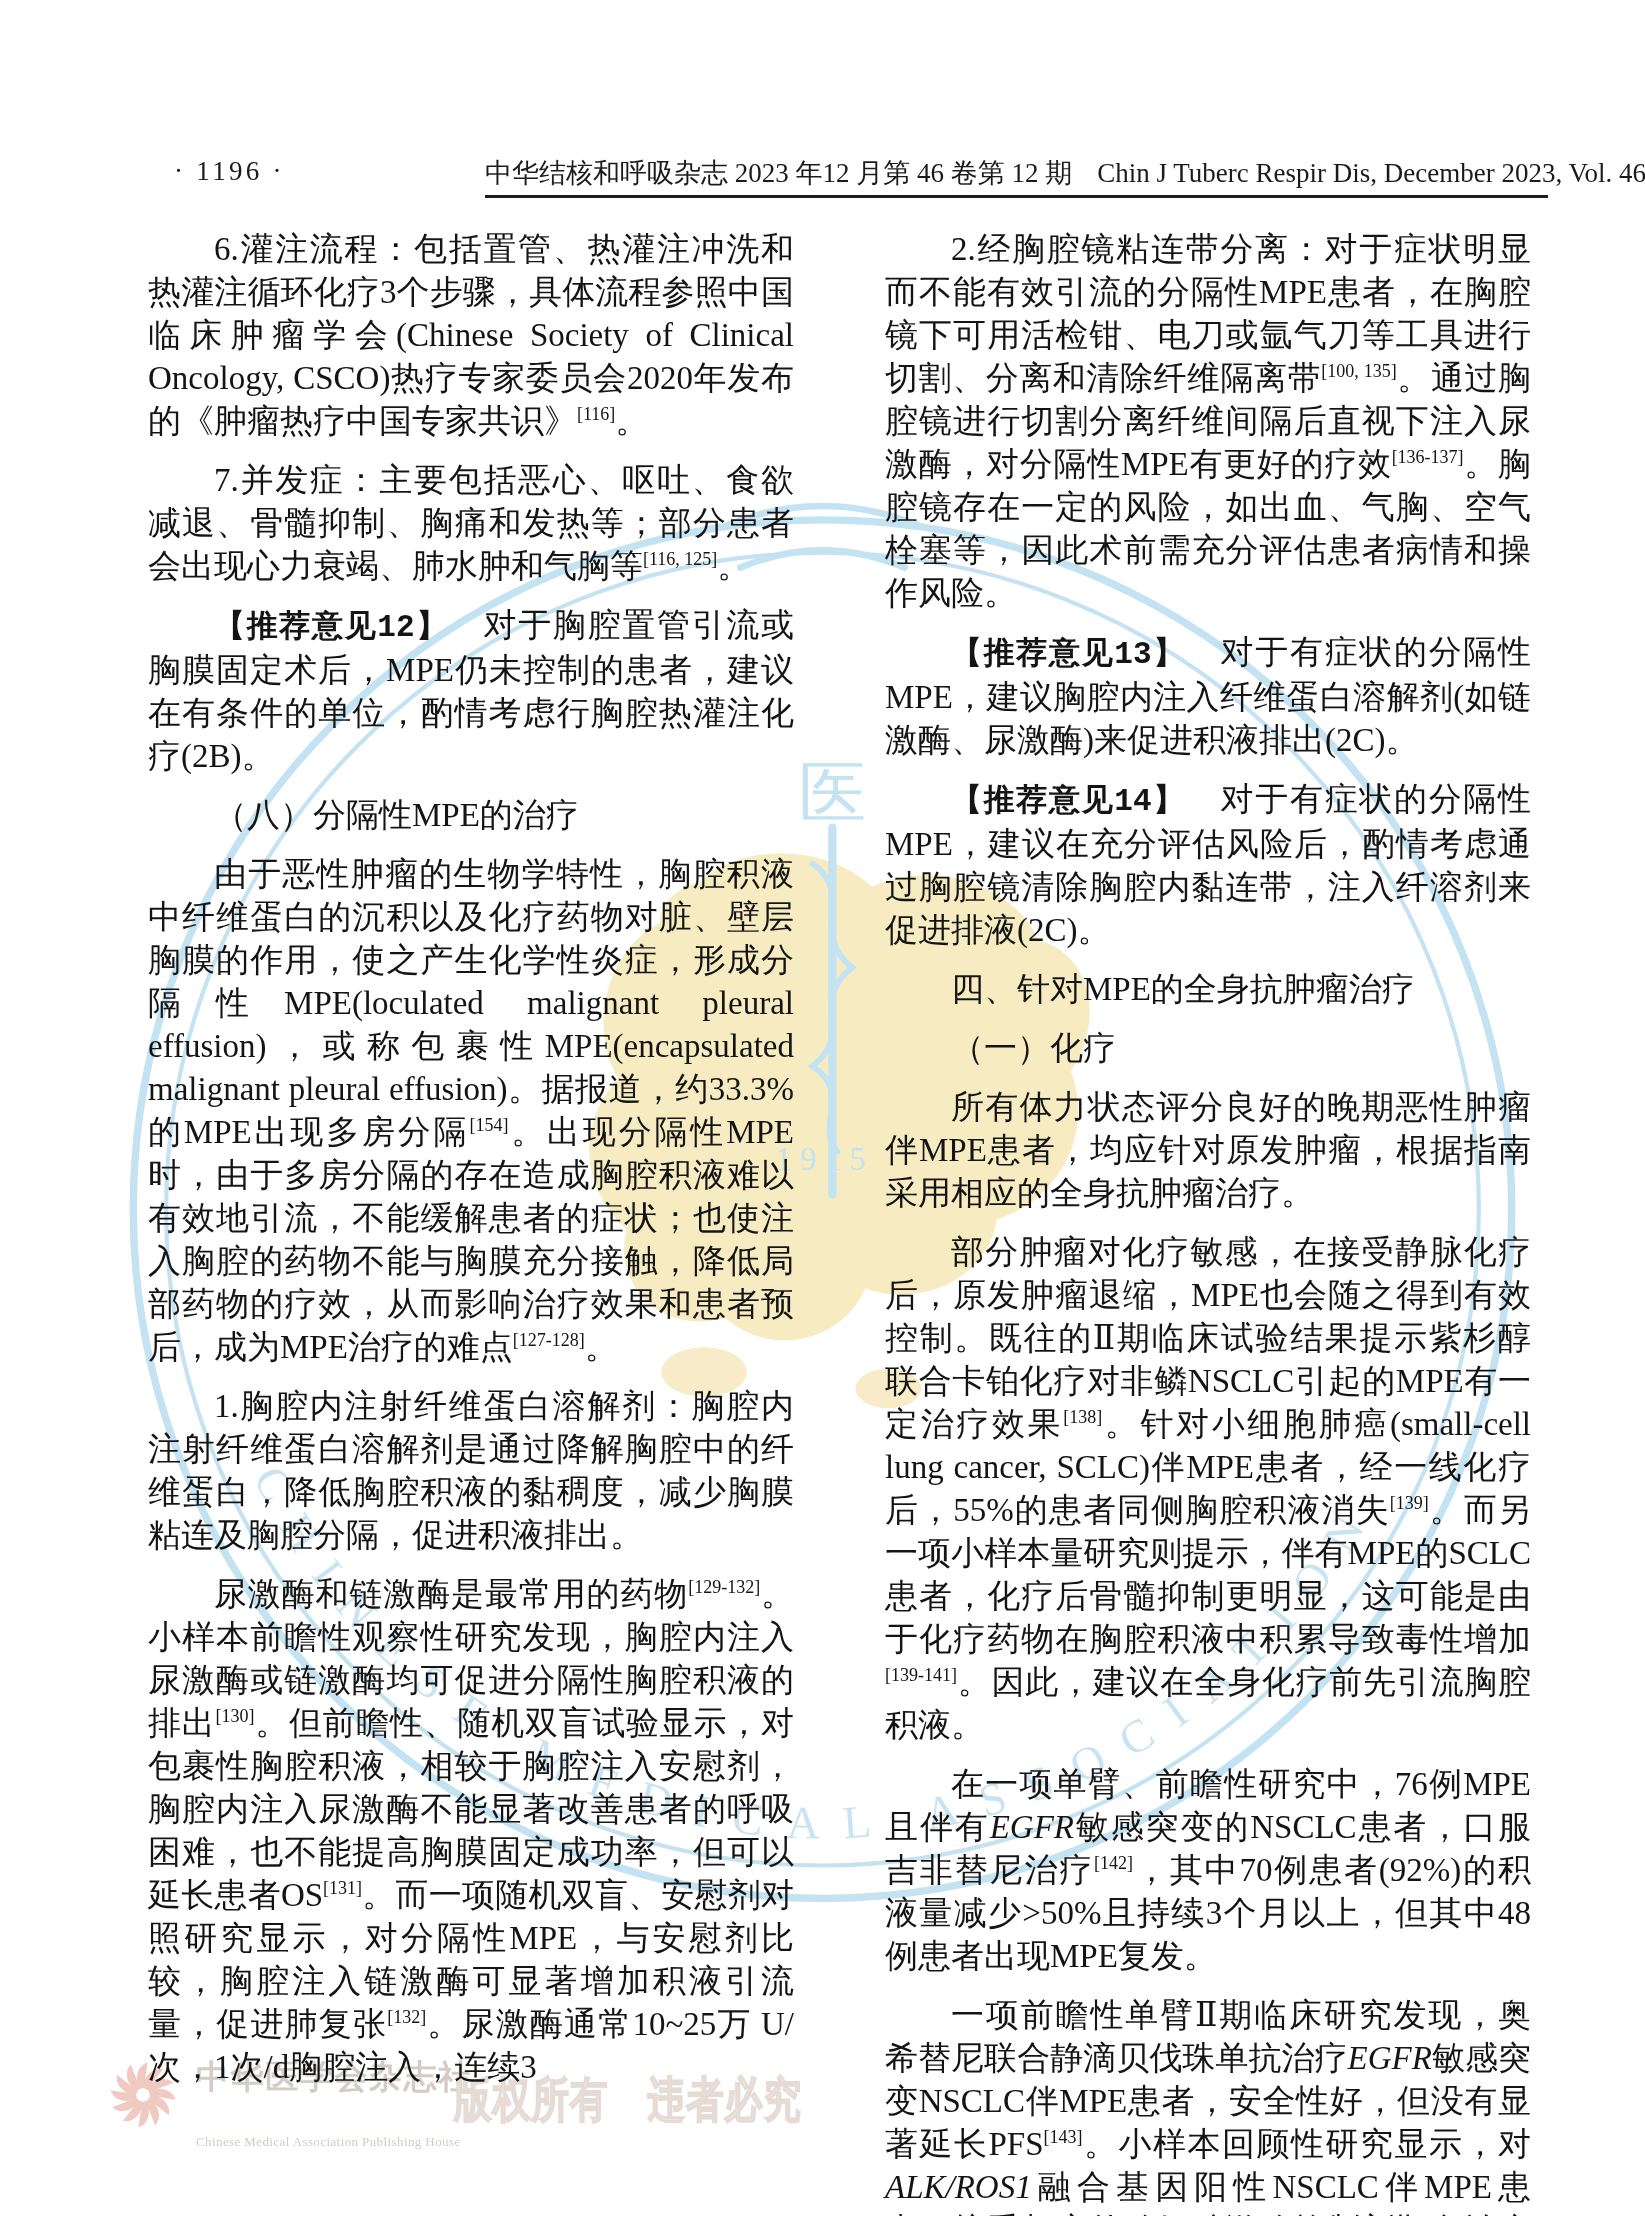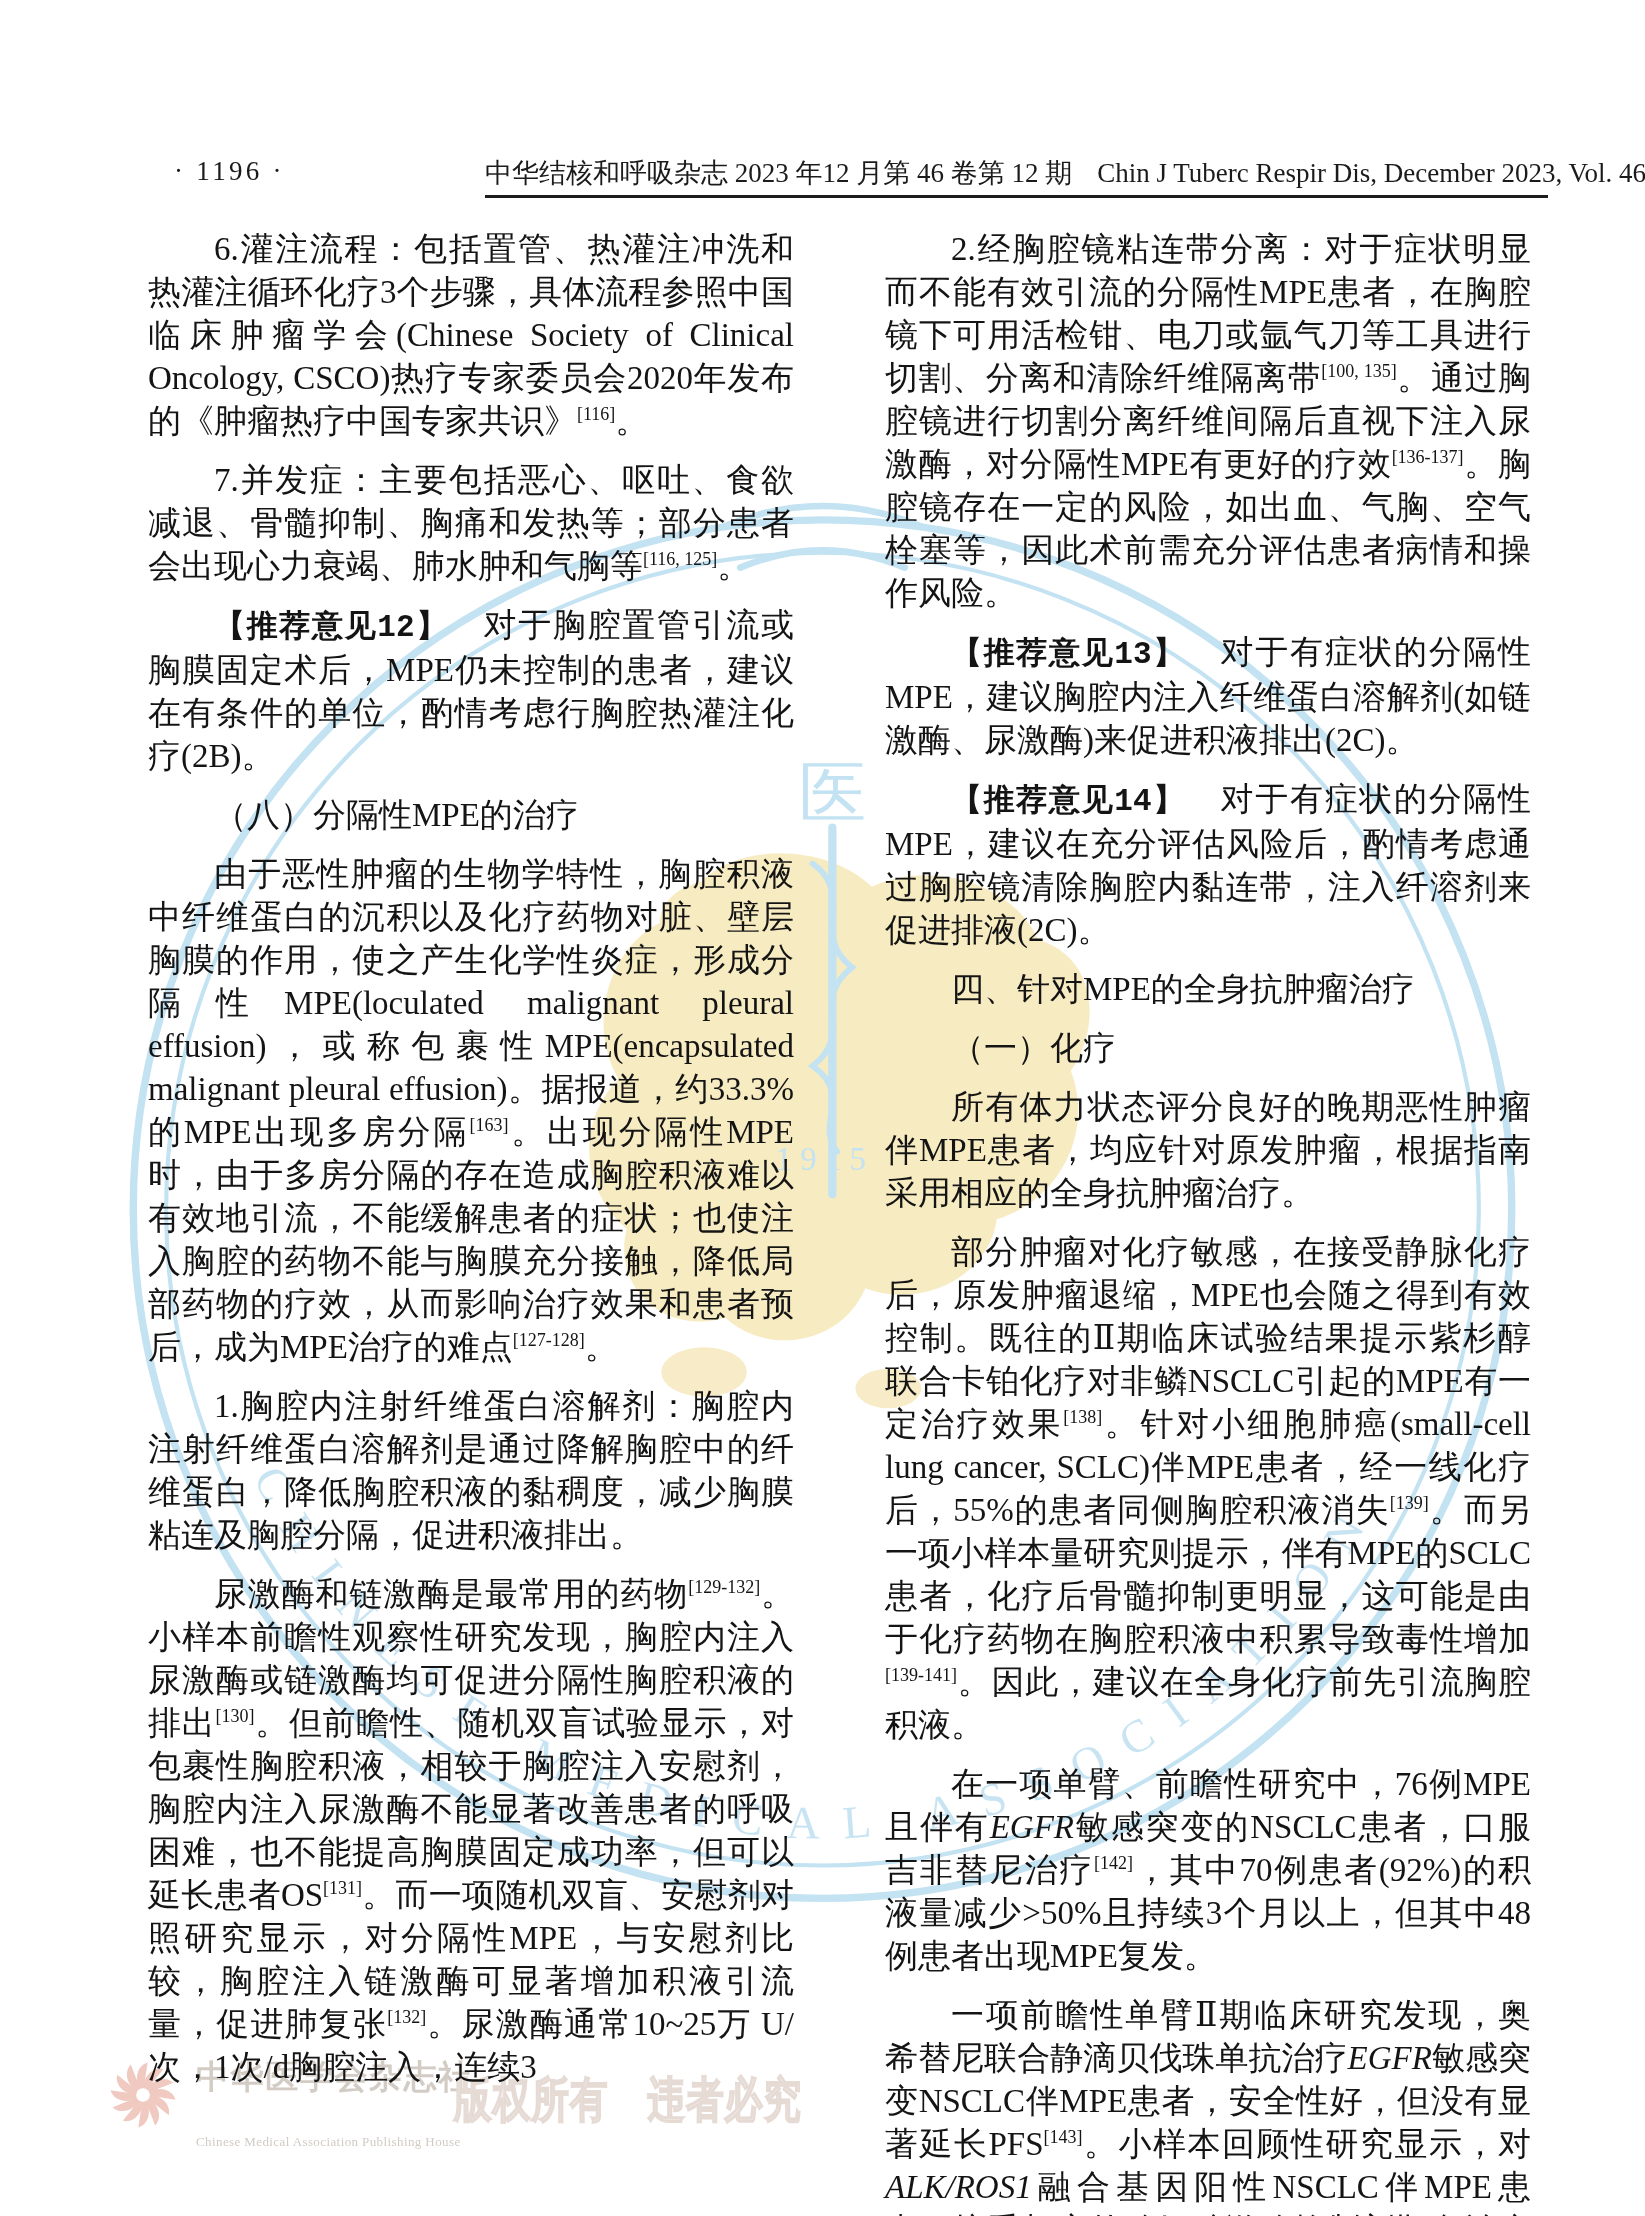--- a/index.html
+++ b/index.html
@@ -128,21 +128,21 @@
     <span class="cn">中华结核和呼吸杂志 2023 年12 月第 46 卷第 12 期</span><span class="en">Chin J Tuberc Respir Dis, December 2023, Vol. 46, No. 12</span>
   </div>
   <div class="header-rule"></div>
 
   <div class="main">
     <section class="col">
         <p class="para indent"><span>6.灌注流程：包括置管、热灌注冲洗和热灌注循环化疗3个步骤，具体流程参照中国临床肿瘤学会(Chinese Society of Clinical Oncology, CSCO)热疗专家委员会2020年发布的《肿瘤热疗中国专家共识》</span><sup>[116]</sup><span>。</span></p>
         <p class="para indent"><span>7.并发症：主要包括恶心、呕吐、食欲减退、骨髓抑制、胸痛和发热等；部分患者会出现心力衰竭、肺水肿和气胸等</span><sup>[116, 125]</sup><span>。</span></p>
         <p class="para indent"><span class="rec">【推荐意见12】</span><span>　对于胸腔置管引流或胸膜固定术后，MPE仍未控制的患者，建议在有条件的单位，酌情考虑行胸腔热灌注化疗(2B)。</span></p>
         <p class="para indent"><span>（八）分隔性MPE的治疗</span></p>
-        <p class="para indent"><span>由于恶性肿瘤的生物学特性，胸腔积液中纤维蛋白的沉积以及化疗药物对脏、壁层胸膜的作用，使之产生化学性炎症，形成分隔性MPE(loculated malignant pleural effusion)，或称包裹性MPE(encapsulated malignant pleural effusion)。据报道，约33.3%的MPE出现多房分隔</span><sup>[163]</sup><span>。出现分隔性MPE时，由于多房分隔的存在造成胸腔积液难以有效地引流，不能缓解患者的症状；也使注入胸腔的药物不能与胸膜充分接触，降低局部药物的疗效，从而影响治疗效果和患者预后，成为MPE治疗的难点</span><sup>[127-128]</sup><span>。</span></p>
+        <p class="para indent"><span>由于恶性肿瘤的生物学特性，胸腔积液中纤维蛋白的沉积以及化疗药物对脏、壁层胸膜的作用，使之产生化学性炎症，形成分隔性MPE(loculated malignant pleural effusion)，或称包裹性MPE(encapsulated malignant pleural effusion)。据报道，约33.3%的MPE出现多房分隔</span><sup>[154]</sup><span>。出现分隔性MPE时，由于多房分隔的存在造成胸腔积液难以有效地引流，不能缓解患者的症状；也使注入胸腔的药物不能与胸膜充分接触，降低局部药物的疗效，从而影响治疗效果和患者预后，成为MPE治疗的难点</span><sup>[127-128]</sup><span>。</span></p>
         <p class="para indent"><span>1.胸腔内注射纤维蛋白溶解剂：胸腔内注射纤维蛋白溶解剂是通过降解胸腔中的纤维蛋白，降低胸腔积液的黏稠度，减少胸膜粘连及胸腔分隔，促进积液排出。</span></p>
         <p class="para indent"><span>尿激酶和链激酶是最常用的药物</span><sup>[129-132]</sup><span>。小样本前瞻性观察性研究发现，胸腔内注入尿激酶或链激酶均可促进分隔性胸腔积液的排出</span><sup>[130]</sup><span>。但前瞻性、随机双盲试验显示，对包裹性胸腔积液，相较于胸腔注入安慰剂，胸腔内注入尿激酶不能显著改善患者的呼吸困难，也不能提高胸膜固定成功率，但可以延长患者OS</span><sup>[131]</sup><span>。而一项随机双盲、安慰剂对照研究显示，对分隔性MPE，与安慰剂比较，胸腔注入链激酶可显著增加积液引流量，促进肺复张</span><sup>[132]</sup><span>。尿激酶通常10~25万 U/次，1次/d胸腔注入，连续3</span></p>
       </section>
     <section class="col">
         <p class="para indent"><span>2.经胸腔镜粘连带分离：对于症状明显而不能有效引流的分隔性MPE患者，在胸腔镜下可用活检钳、电刀或氩气刀等工具进行切割、分离和清除纤维隔离带</span><sup>[100, 135]</sup><span>。通过胸腔镜进行切割分离纤维间隔后直视下注入尿激酶，对分隔性MPE有更好的疗效</span><sup>[136-137]</sup><span>。胸腔镜存在一定的风险，如出血、气胸、空气栓塞等，因此术前需充分评估患者病情和操作风险。</span></p>
         <p class="para indent"><span class="rec">【推荐意见13】</span><span>　对于有症状的分隔性MPE，建议胸腔内注入纤维蛋白溶解剂(如链激酶、尿激酶)来促进积液排出(2C)。</span></p>
         <p class="para indent"><span class="rec">【推荐意见14】</span><span>　对于有症状的分隔性MPE，建议在充分评估风险后，酌情考虑通过胸腔镜清除胸腔内黏连带，注入纤溶剂来促进排液(2C)。</span></p>
         <p class="para indent"><span>四、针对MPE的全身抗肿瘤治疗</span></p>
         <p class="para indent"><span>（一）化疗</span></p>
         <p class="para indent"><span>所有体力状态评分良好的晚期恶性肿瘤伴MPE患者，均应针对原发肿瘤，根据指南采用相应的全身抗肿瘤治疗。</span></p>

